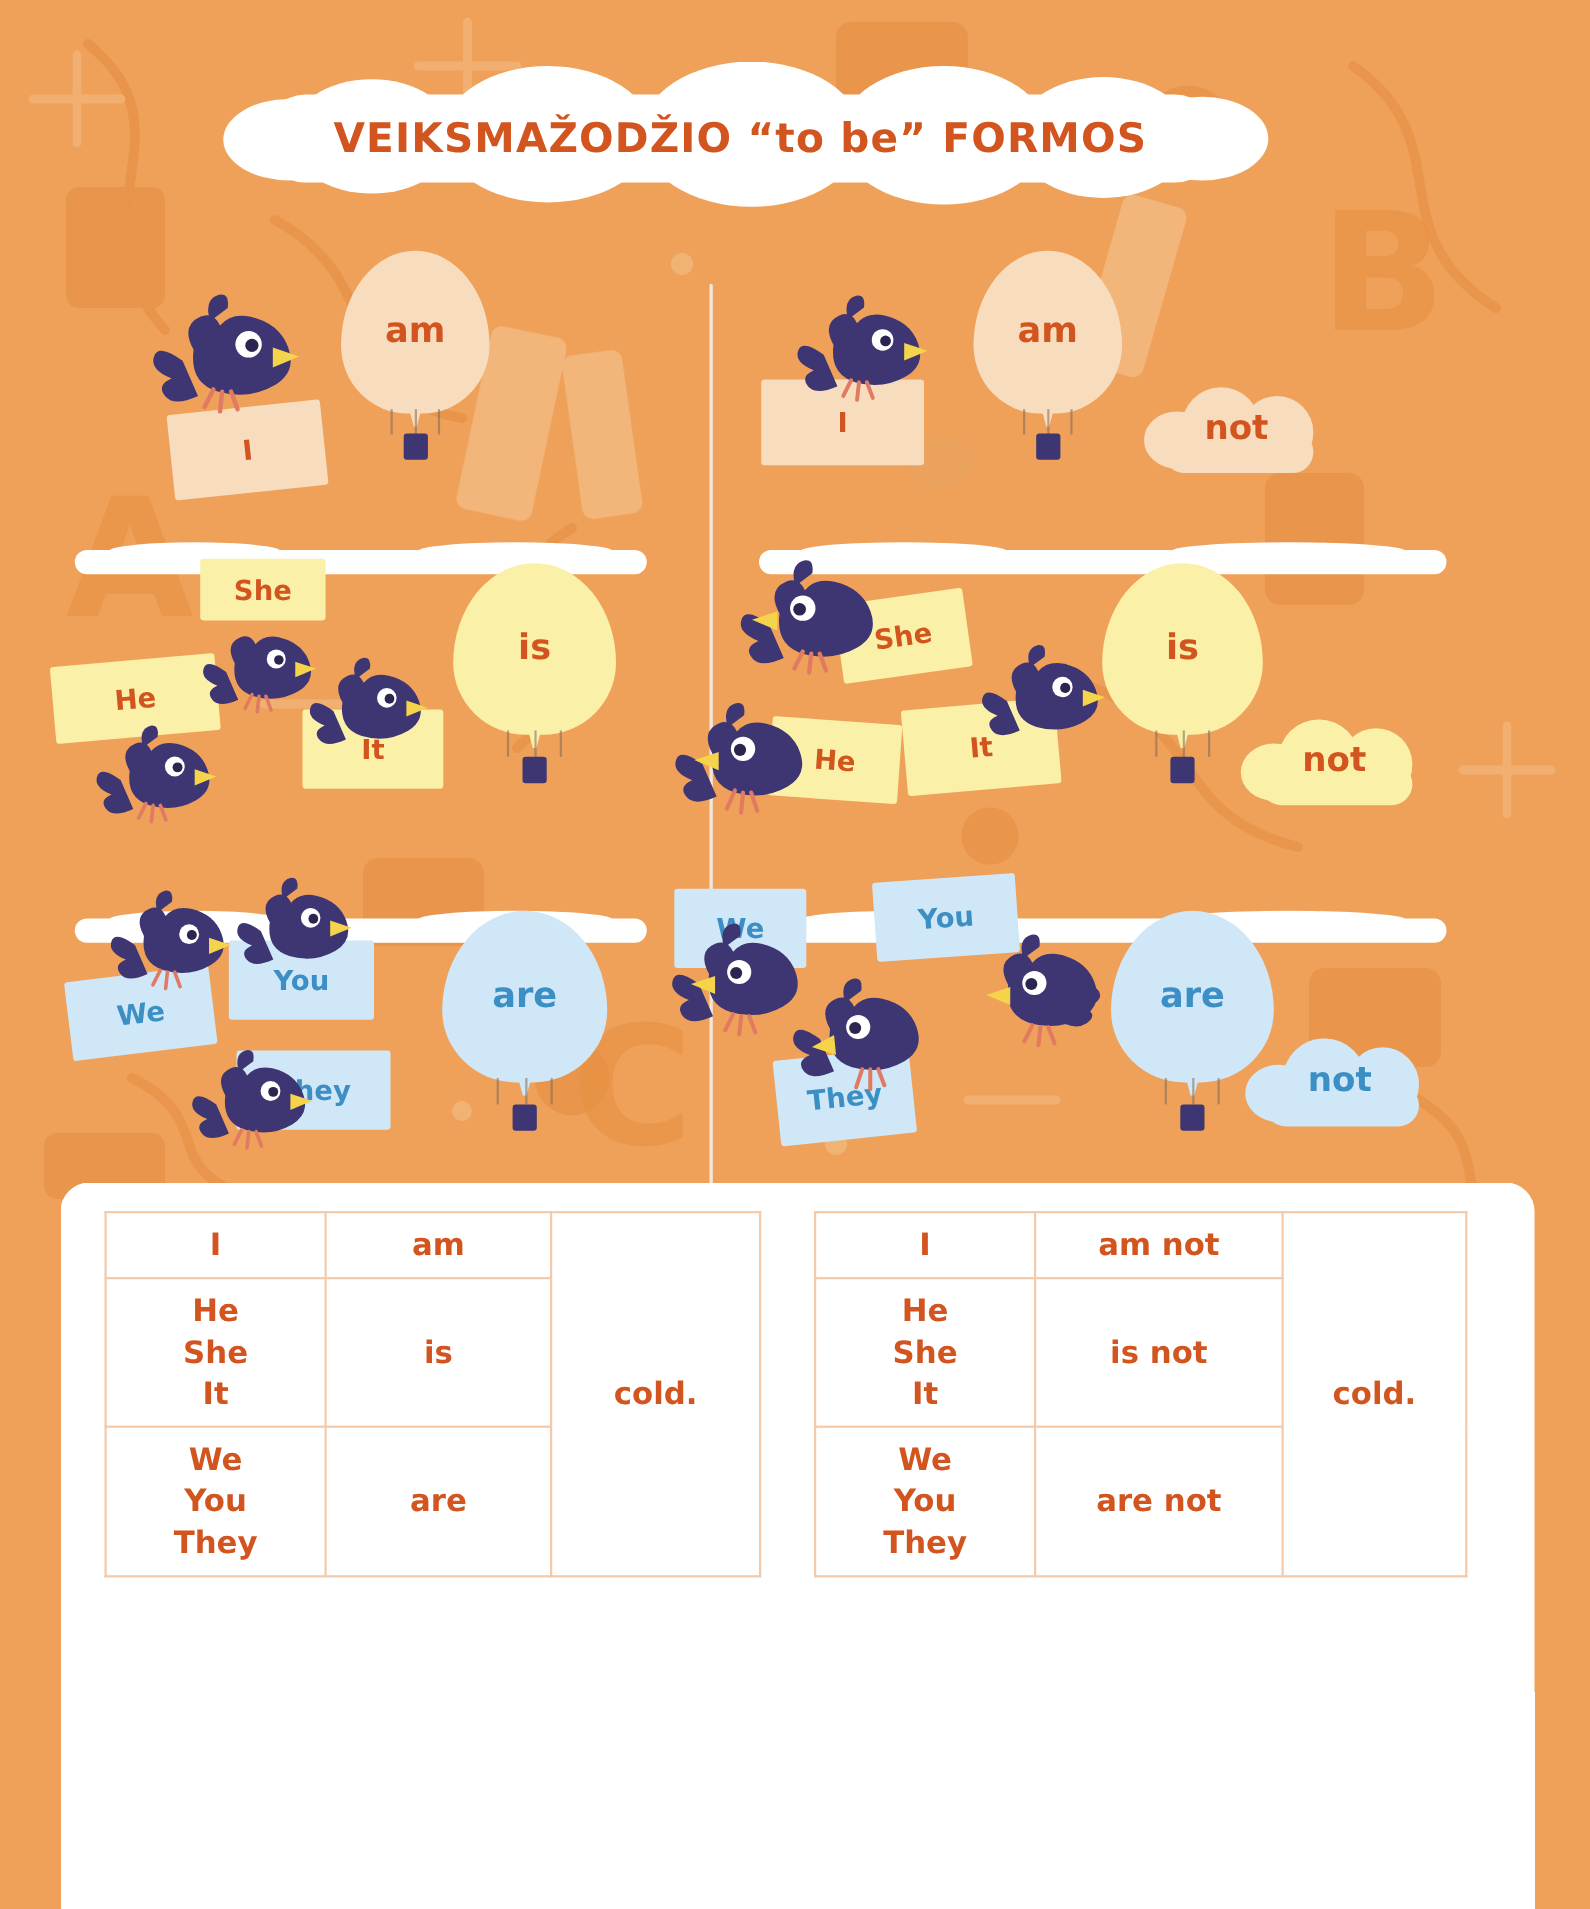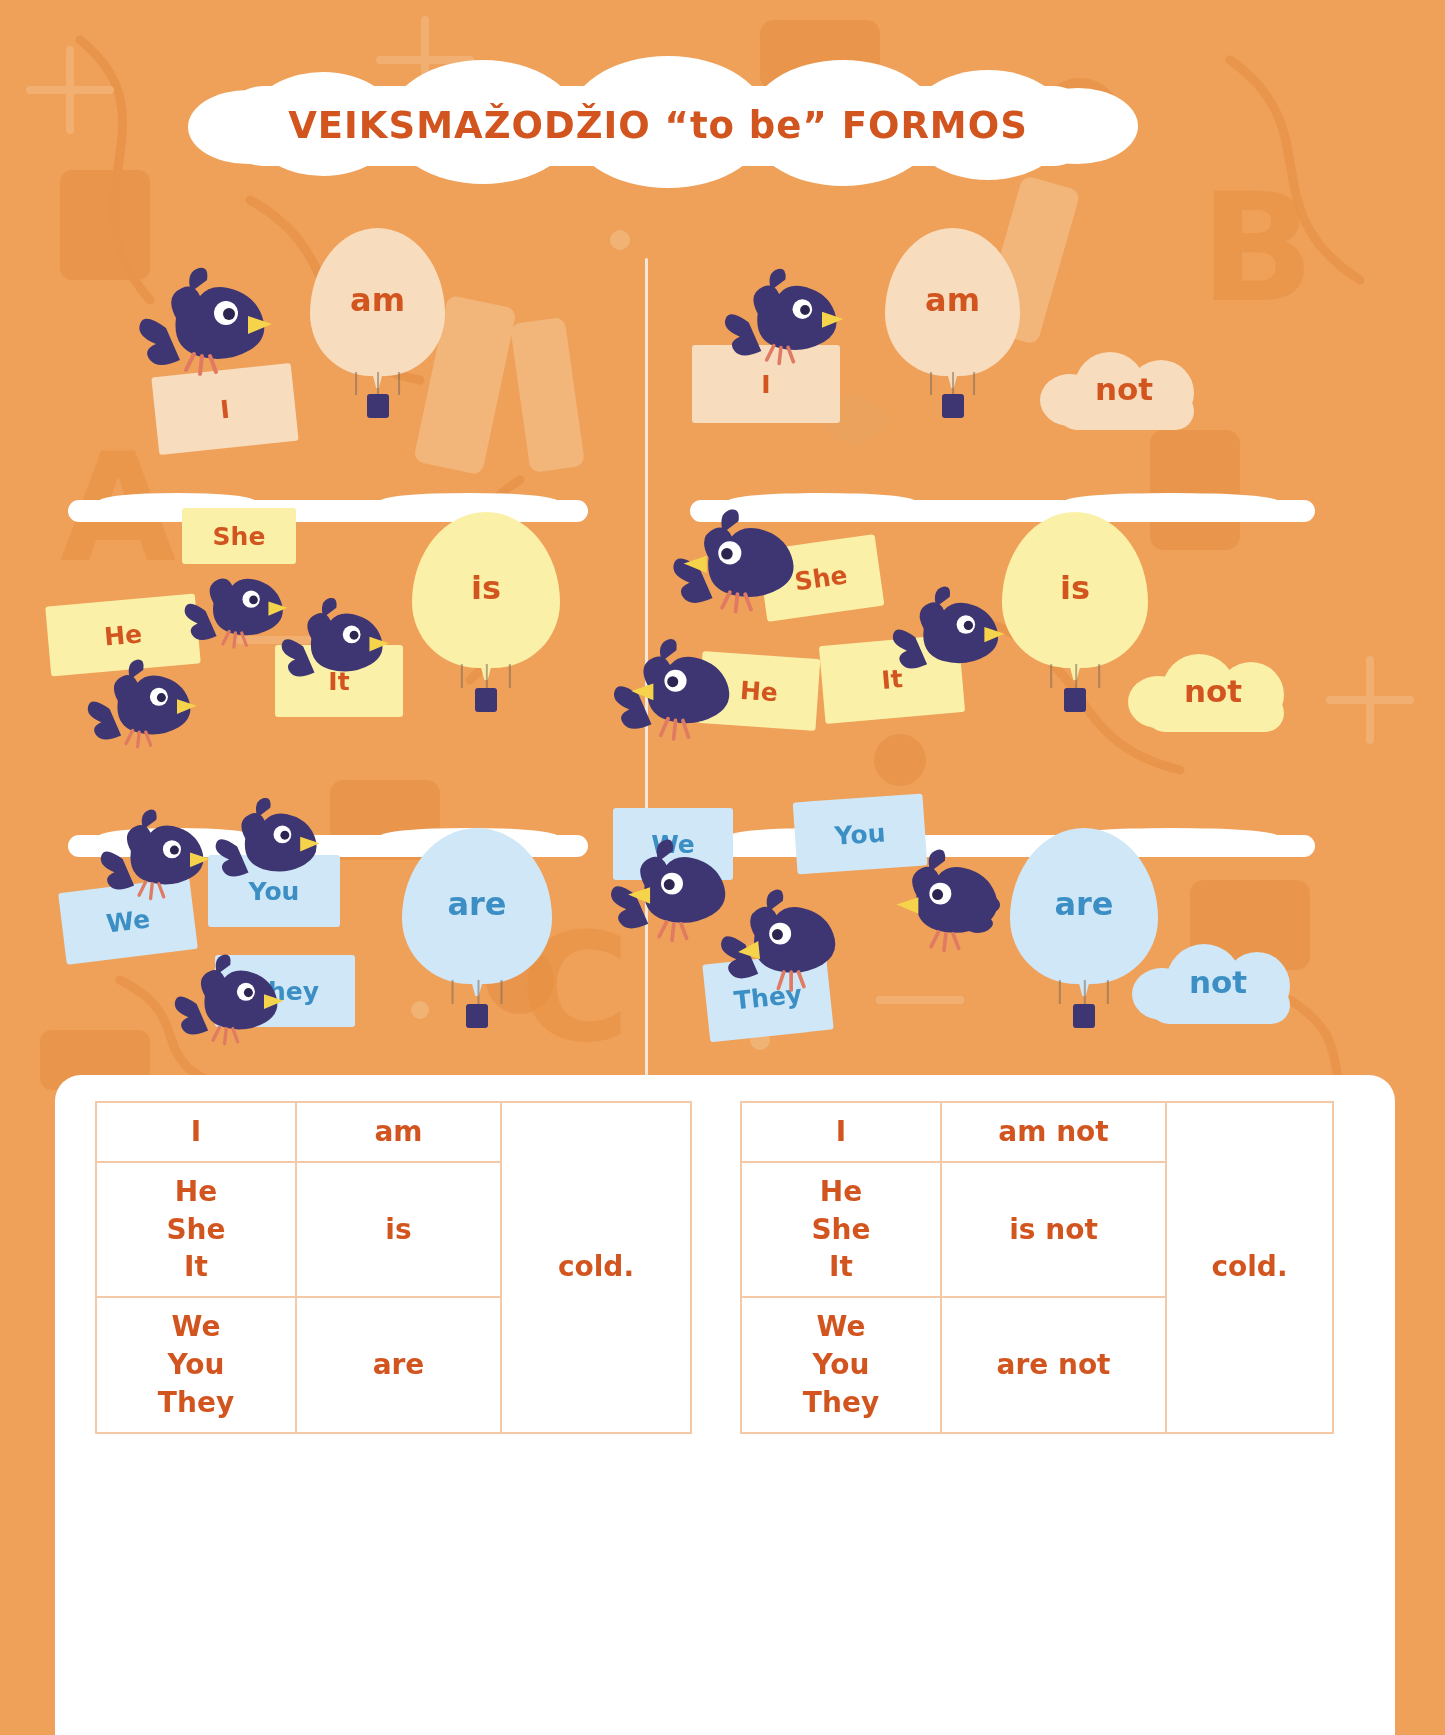--- a/index.html
+++ b/index.html
@@ -10,21 +10,21 @@
     background: #efa059;
     position: relative;
     overflow: hidden;
   }
 
   
   #bg { position:absolute; inset:0; z-index:0; }
 
   
   .title-cloud {
-    position:absolute; left:188px; top:68px; width:940px; height:115px;
+    position:absolute; left:203px; top:68px; width:940px; height:115px;
     z-index:5;
   }
   .title-cloud .blob {
     position:absolute; background:#fff; border-radius:50%;
   }
   .title-cloud .body {
     position:absolute; left:35px; top:18px; width:870px; height:80px;
     background:#fff; border-radius:42px;
   }
   .title-text {

